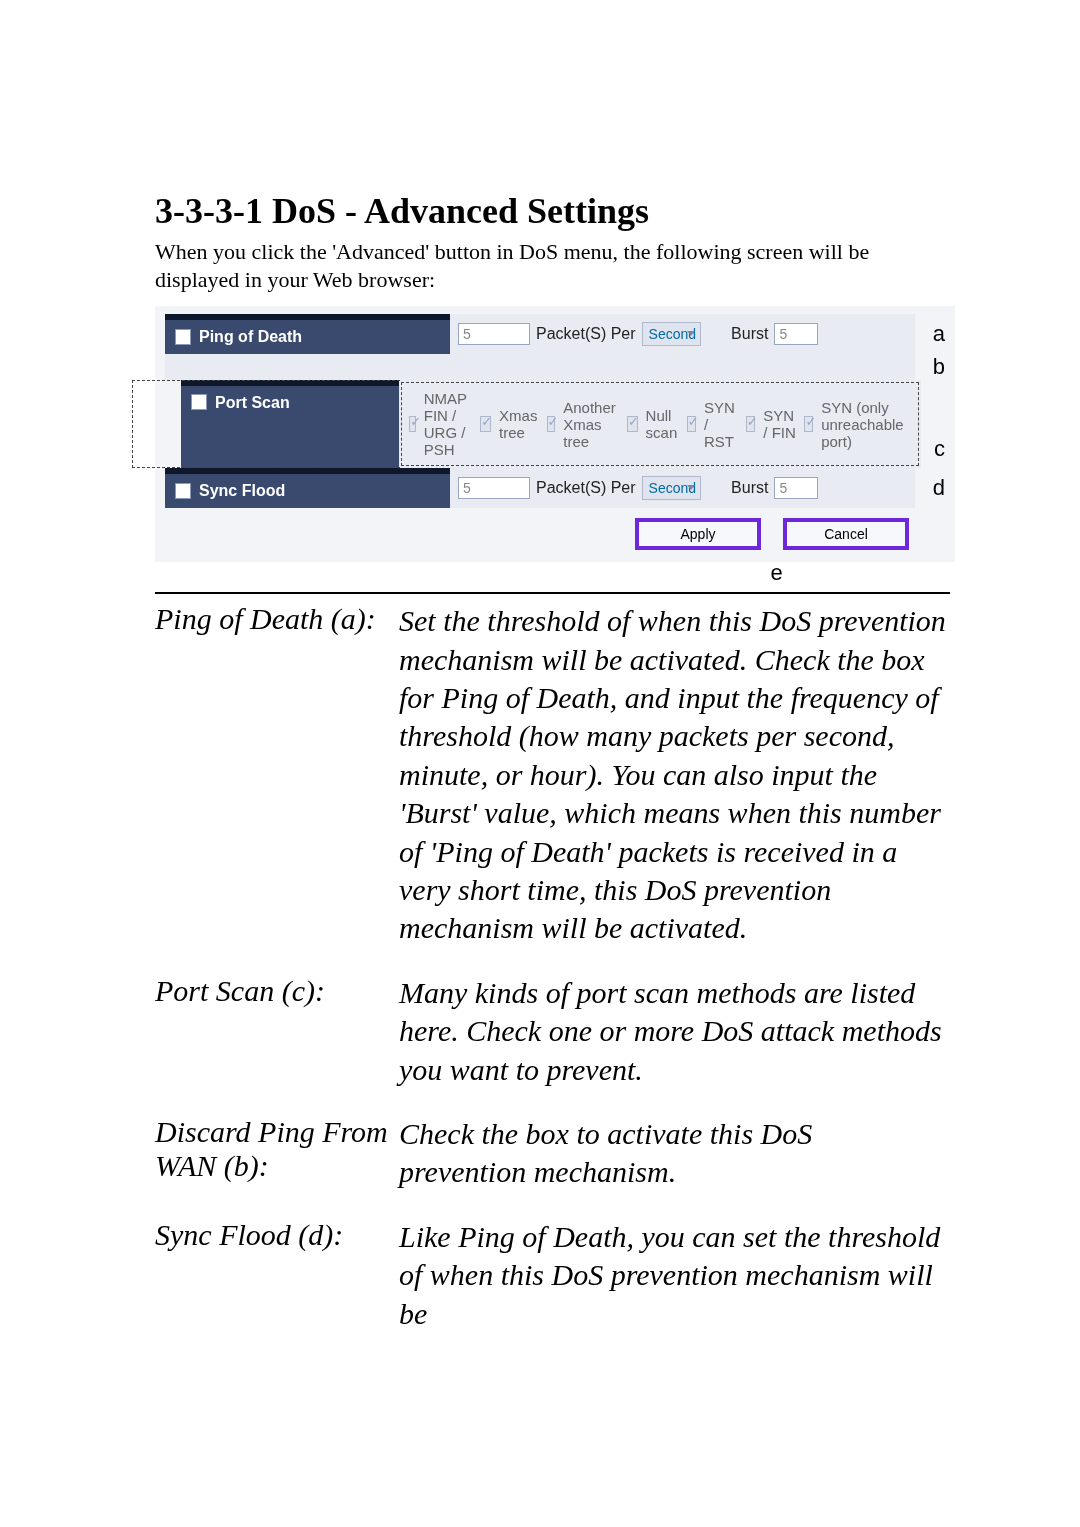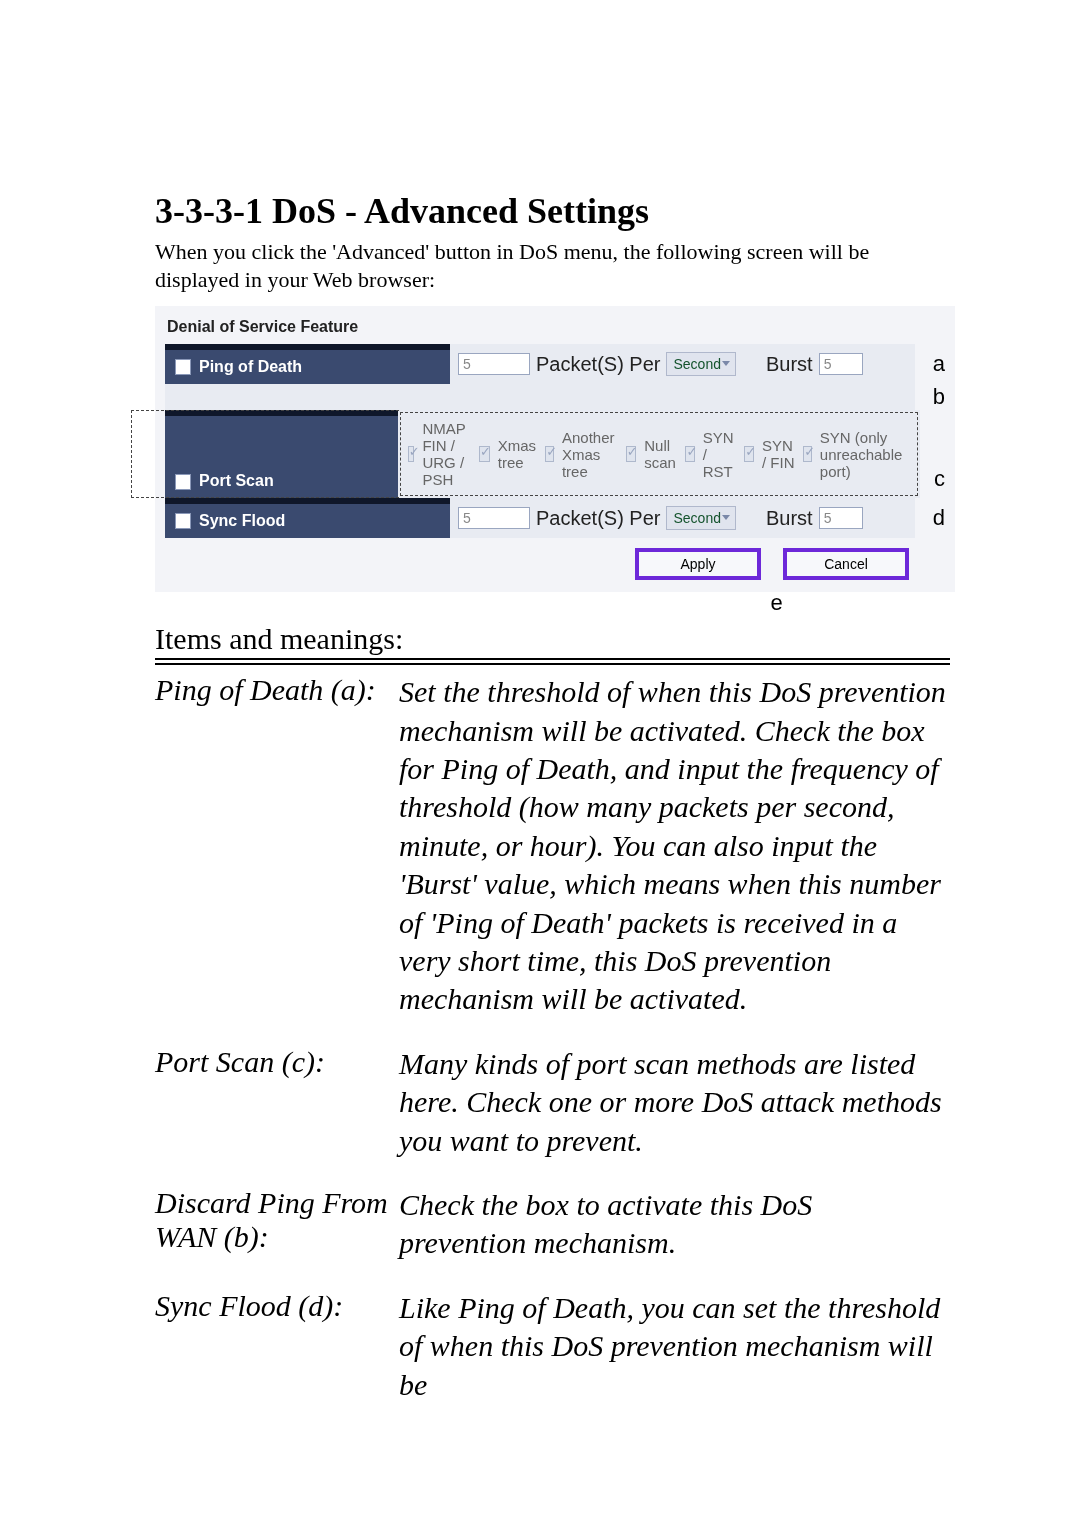--- a/index.html
+++ b/index.html
@@ -104,28 +104,28 @@
     width: 62px;
     height: 20px;
     border: 1px solid #9aa6c0;
     background: #fff;
     color: #888;
     font-size: 14px;
     padding: 0 4px;
     display: inline-flex;
     align-items: center;
   }
-  .lbl-s { font-size: 20px; }
+  .lbl-s { font-size: 16px; }
   .sel {
     height: 22px;
     border: 1px solid #b0b8cc;
     background: #e0e4ee;
-    color: #14532d;
+    color: #0369a1;
     font-size: 14px;
-    padding: 0 14px 0 6px;
+    padding: 0 4px 0 6px;
     display: inline-flex;
     align-items: center;
     position: relative;
   }
   .sel::after {
     content: "";
     position: absolute;
     right: 5px; top: 8px;
     border-left: 4px solid transparent;
     border-right: 4px solid transparent;
@@ -218,21 +218,20 @@
 </style>
 </head>
 <body>
 
 <div class="page">
 
   <h2 class="heading">3-3-3-1 DoS - Advanced Settings</h2>
   <p class="intro">When you click the 'Advanced' button in DoS menu, the following screen will be displayed in your Web browser:</p>
 
   <div class="shot">
-    <div class="shot-title">Denial of Service Feature</div>
 
     <div class="shot-row">
       <div class="shot-left">
         <span class="cb"></span>
         <span>Ping of Death</span>
       </div>
       <div class="shot-right">
         <span class="txt">5</span>
         <span class="lbl-s">Packet(S) Per</span>
         <span class="sel">Second</span>
@@ -242,21 +241,21 @@
       </div>
       <div class="row-letter">a</div>
     </div>
 
     <div class="shot-row">
       <div class="shot-right"></div>
       <div class="row-letter">b</div>
     </div>
 
     <div class="shot-row">
-      <div class="shot-left" style="align-items:flex-end;">
+      <div class="shot-left" style="align-items:flex-start;margin-left:16px;">
         <span class="cb"></span>
         <span>Port Scan</span>
       </div>
       <div class="shot-right" style="position:relative;">
         <span class="dash-box"></span>
         <span class="dash-left"></span>
         <div class="portscan-list">
           <div class="ps-item">
               <span class="cb-dis"></span>
               <span>NMAP FIN / URG / PSH</span>
@@ -306,21 +305,20 @@
       <div class="row-letter">d</div>
     </div>
 
     <div class="shot-actions">
       <span class="btn">Apply</span>
       <span class="btn">Cancel</span>
     </div>
   </div>
   <div class="e-letter">e</div>
 
-  <span class="items-label">Items and meanings:</span>
   <div class="items-rule"></div>
 
   <table class="items">
     <tbody>
         <tr>
       <td class="term">Ping of Death (a):</td>
       <td class="def">Set the threshold of when this DoS prevention mechanism will be activated. Check the box for Ping of Death, and input the frequency of threshold (how many packets per second, minute, or hour). You can also input the 'Burst' value, which means when this number of 'Ping of Death' packets is received in a very short time, this DoS prevention mechanism will be activated.</td>
     </tr>
     <tr>
       <td class="term">Port Scan (c):</td>

